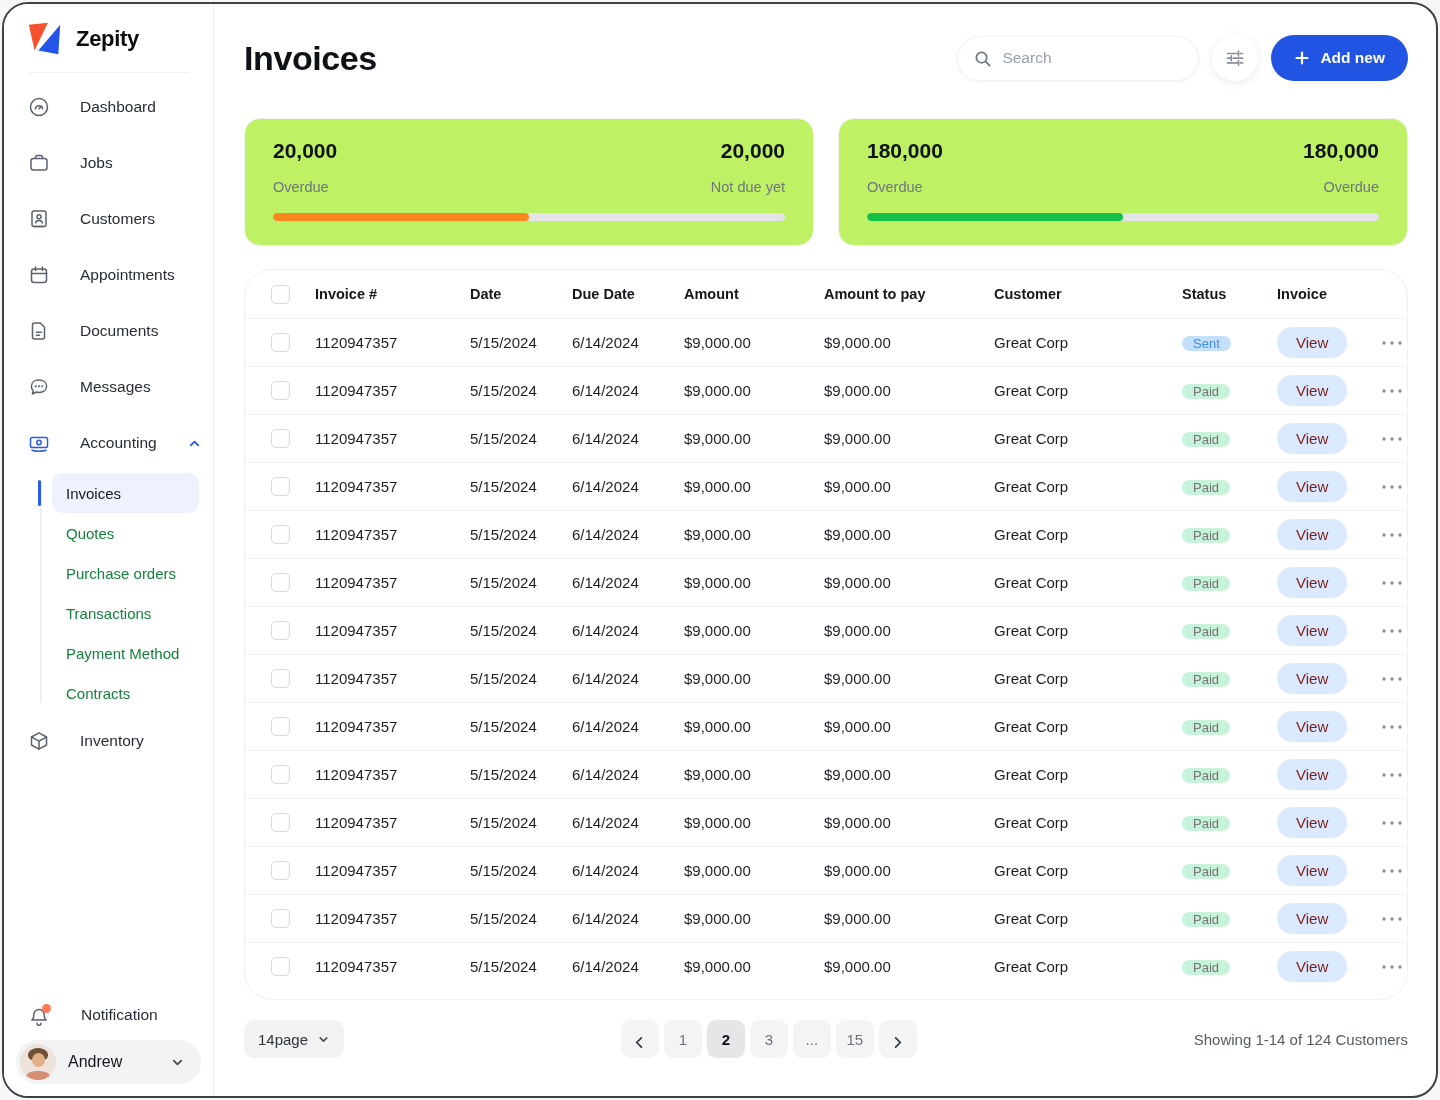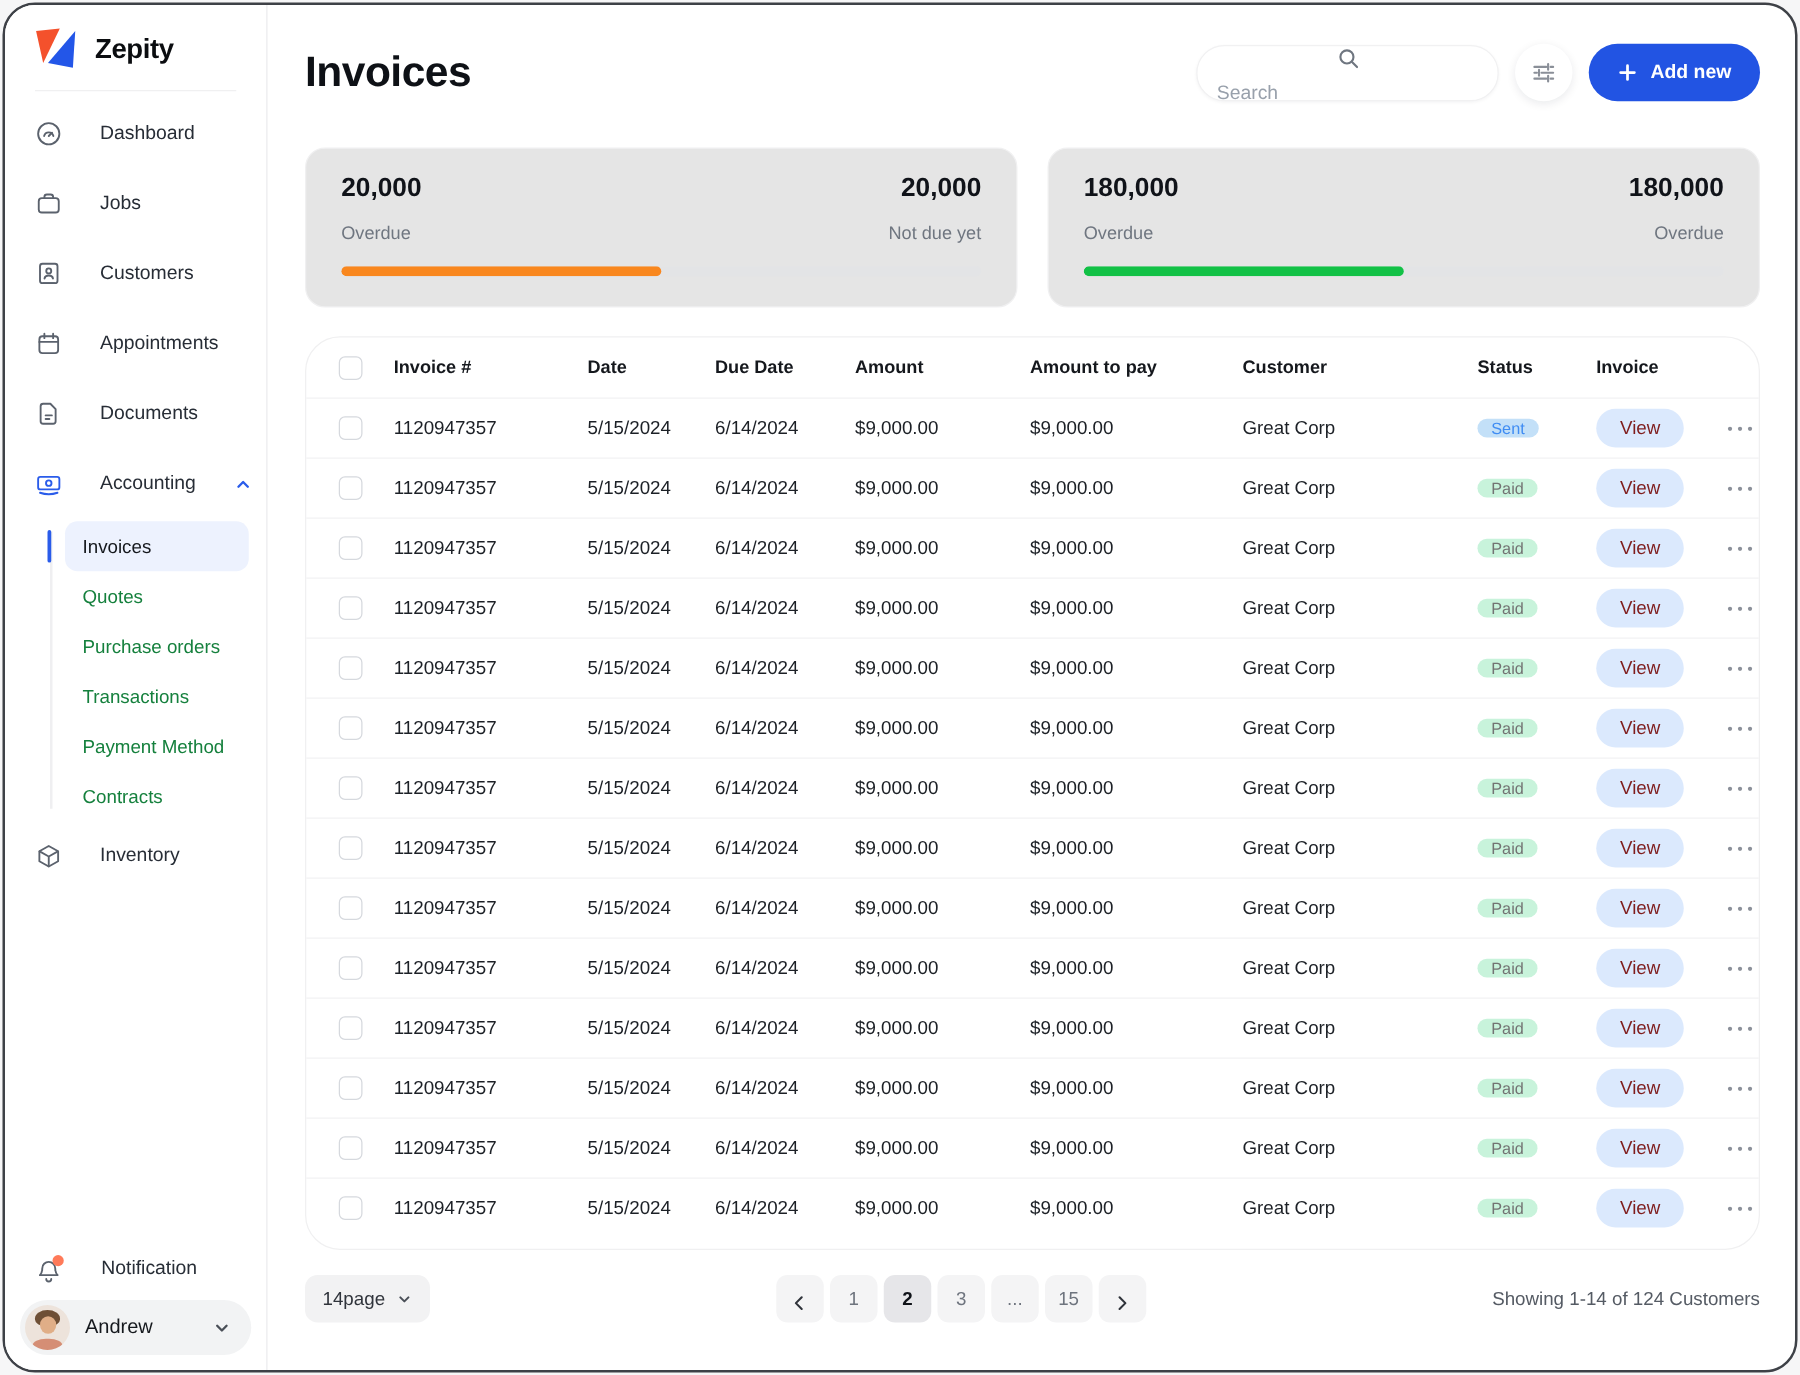--- a/index.html
+++ b/index.html
@@ -43,33 +43,33 @@
   .avatar .shirt { position:absolute; bottom:-3px; left:6px; right:6px; height:12px; background:#D58E75; border-radius:45% 45% 0 0; }
   .user-name { margin-left:12px; font-size:16px; font-weight:500; color:#15181D; }
   .user-pill .chev { color:#4A4F57; }
 
   
   .main { flex:1; padding:30px 28px 0 30px; display:flex; flex-direction:column; min-width:0; }
   .header-row { display:flex; align-items:center; height:48px; }
   h1 { font-size:34px; font-weight:800; color:#0E1116; letter-spacing:-0.4px; }
   .controls { margin-left:auto; display:flex; align-items:center; gap:13px; }
   .search { width:242px; height:45px; background:#fff; border:1px solid #F1F1F2; border-radius:24px;
-            box-shadow:0 1px 3px rgba(16,24,40,.05); display:flex; align-items:center; padding:0 15px; gap:10px;flex-direction:column; }
+            box-shadow:0 1px 3px rgba(16,24,40,.05); display:flex; align-items:center; padding:0 15px; gap:10px; }
   .search svg { width:19px; height:19px; stroke:#6F7680; fill:none; stroke-width:1.8; stroke-linecap:round; flex:0 0 19px; }
   .search input { border:none; outline:none; width:100%; font-size:15.5px; font-family:inherit; color:#1C2026; background:transparent; }
   .search input::placeholder { color:#98A0AB; }
   .icon-btn { width:46px; height:46px; border-radius:50%; background:#fff; border:none; cursor:pointer;
               box-shadow:0 2px 8px rgba(16,24,40,.09); display:flex; align-items:center; justify-content:center; }
   .icon-btn svg { width:22px; height:22px; stroke:#8A8F98; fill:none; stroke-width:1.7; stroke-linecap:round; }
   .add-btn { height:46px; border:none; border-radius:24px; background:#2254E3; color:#fff; font-weight:700;
              font-size:15.5px; padding:0 23px; display:flex; align-items:center; gap:10px; cursor:pointer; font-family:inherit; }
   .add-btn svg { width:16px; height:16px; stroke:#fff; stroke-width:2.2; stroke-linecap:round; }
 
   .cards { display:flex; gap:24px; margin-top:36px; }
-  .card { flex:1; border:1px solid #F0F0F1; border-radius:16px; padding:20px 28px 24px; background:#e5e5e5; }
+  .card { flex:1; border:1px solid #F0F0F1; border-radius:16px; padding:20px 28px 24px; background:#bef264; }
   .card-top { display:flex; justify-content:space-between; }
   .stat-value { font-size:21px; font-weight:700; color:#101319; }
   .stat-label { font-size:14.5px; color:#6F7680; margin-top:16px; }
   .stat.right { text-align:right; }
   .progress { height:8px; background:#E3E4E6; border-radius:5px; margin-top:18px; overflow:hidden; }
   .progress-fill { height:100%; border-radius:5px; }
 
   .table-card { border:1px solid #F0F0F1; border-radius:28px; margin-top:23px; padding-bottom:9px; background:#fff; }
   .t-head, .t-row { display:grid; grid-template-columns:44px 155px 102px 112px 140px 170px 188px 95px 104px 1fr;
                     align-items:center; height:48px; padding:0 26px; }
@@ -152,20 +152,31 @@
       </div>
       <div class="nav-item">
         <span class="icon">
           <svg viewBox="0 0 22 22">
               <path d="M6.5 3h5.8l4.2 4.3V17a2 2 0 0 1-2 2H6.5a2 2 0 0 1-2-2V5a2 2 0 0 1 2-2z"></path>
               <path d="M8.5 12.3h5M8.5 15.2h3"></path>
             </svg>
         </span>
         <span>Documents</span>
       </div>
+      <div class="nav-item">
+        <span class="icon">
+          <svg viewBox="0 0 22 22">
+              <path d="M11 4c4.6 0 7.6 2.6 7.6 6.2S15.6 16.4 11 16.4c-.9 0-1.8-.1-2.6-.4L4.3 18l1-3.1c-1.1-1.1-1.9-2.7-1.9-4.7C3.4 6.6 6.4 4 11 4z"></path>
+              <circle cx="7.8" cy="10.3" r=".4" fill="currentColor"></circle>
+              <circle cx="11" cy="10.3" r=".4" fill="currentColor"></circle>
+              <circle cx="14.2" cy="10.3" r=".4" fill="currentColor"></circle>
+            </svg>
+        </span>
+        <span>Messages</span>
+      </div>
       <div class="nav-item accent">
         <span class="icon">
           <svg viewBox="0 0 22 22">
               <rect x="2.5" y="5.5" width="17" height="10" rx="1.8"></rect>
               <circle cx="11" cy="10.5" r="2.2"></circle>
               <path d="M4 18.2c4.5 1.5 9.5 1.5 14 0"></path>
             </svg>
         </span>
         <span>Accounting</span>
         <span class="chev">

